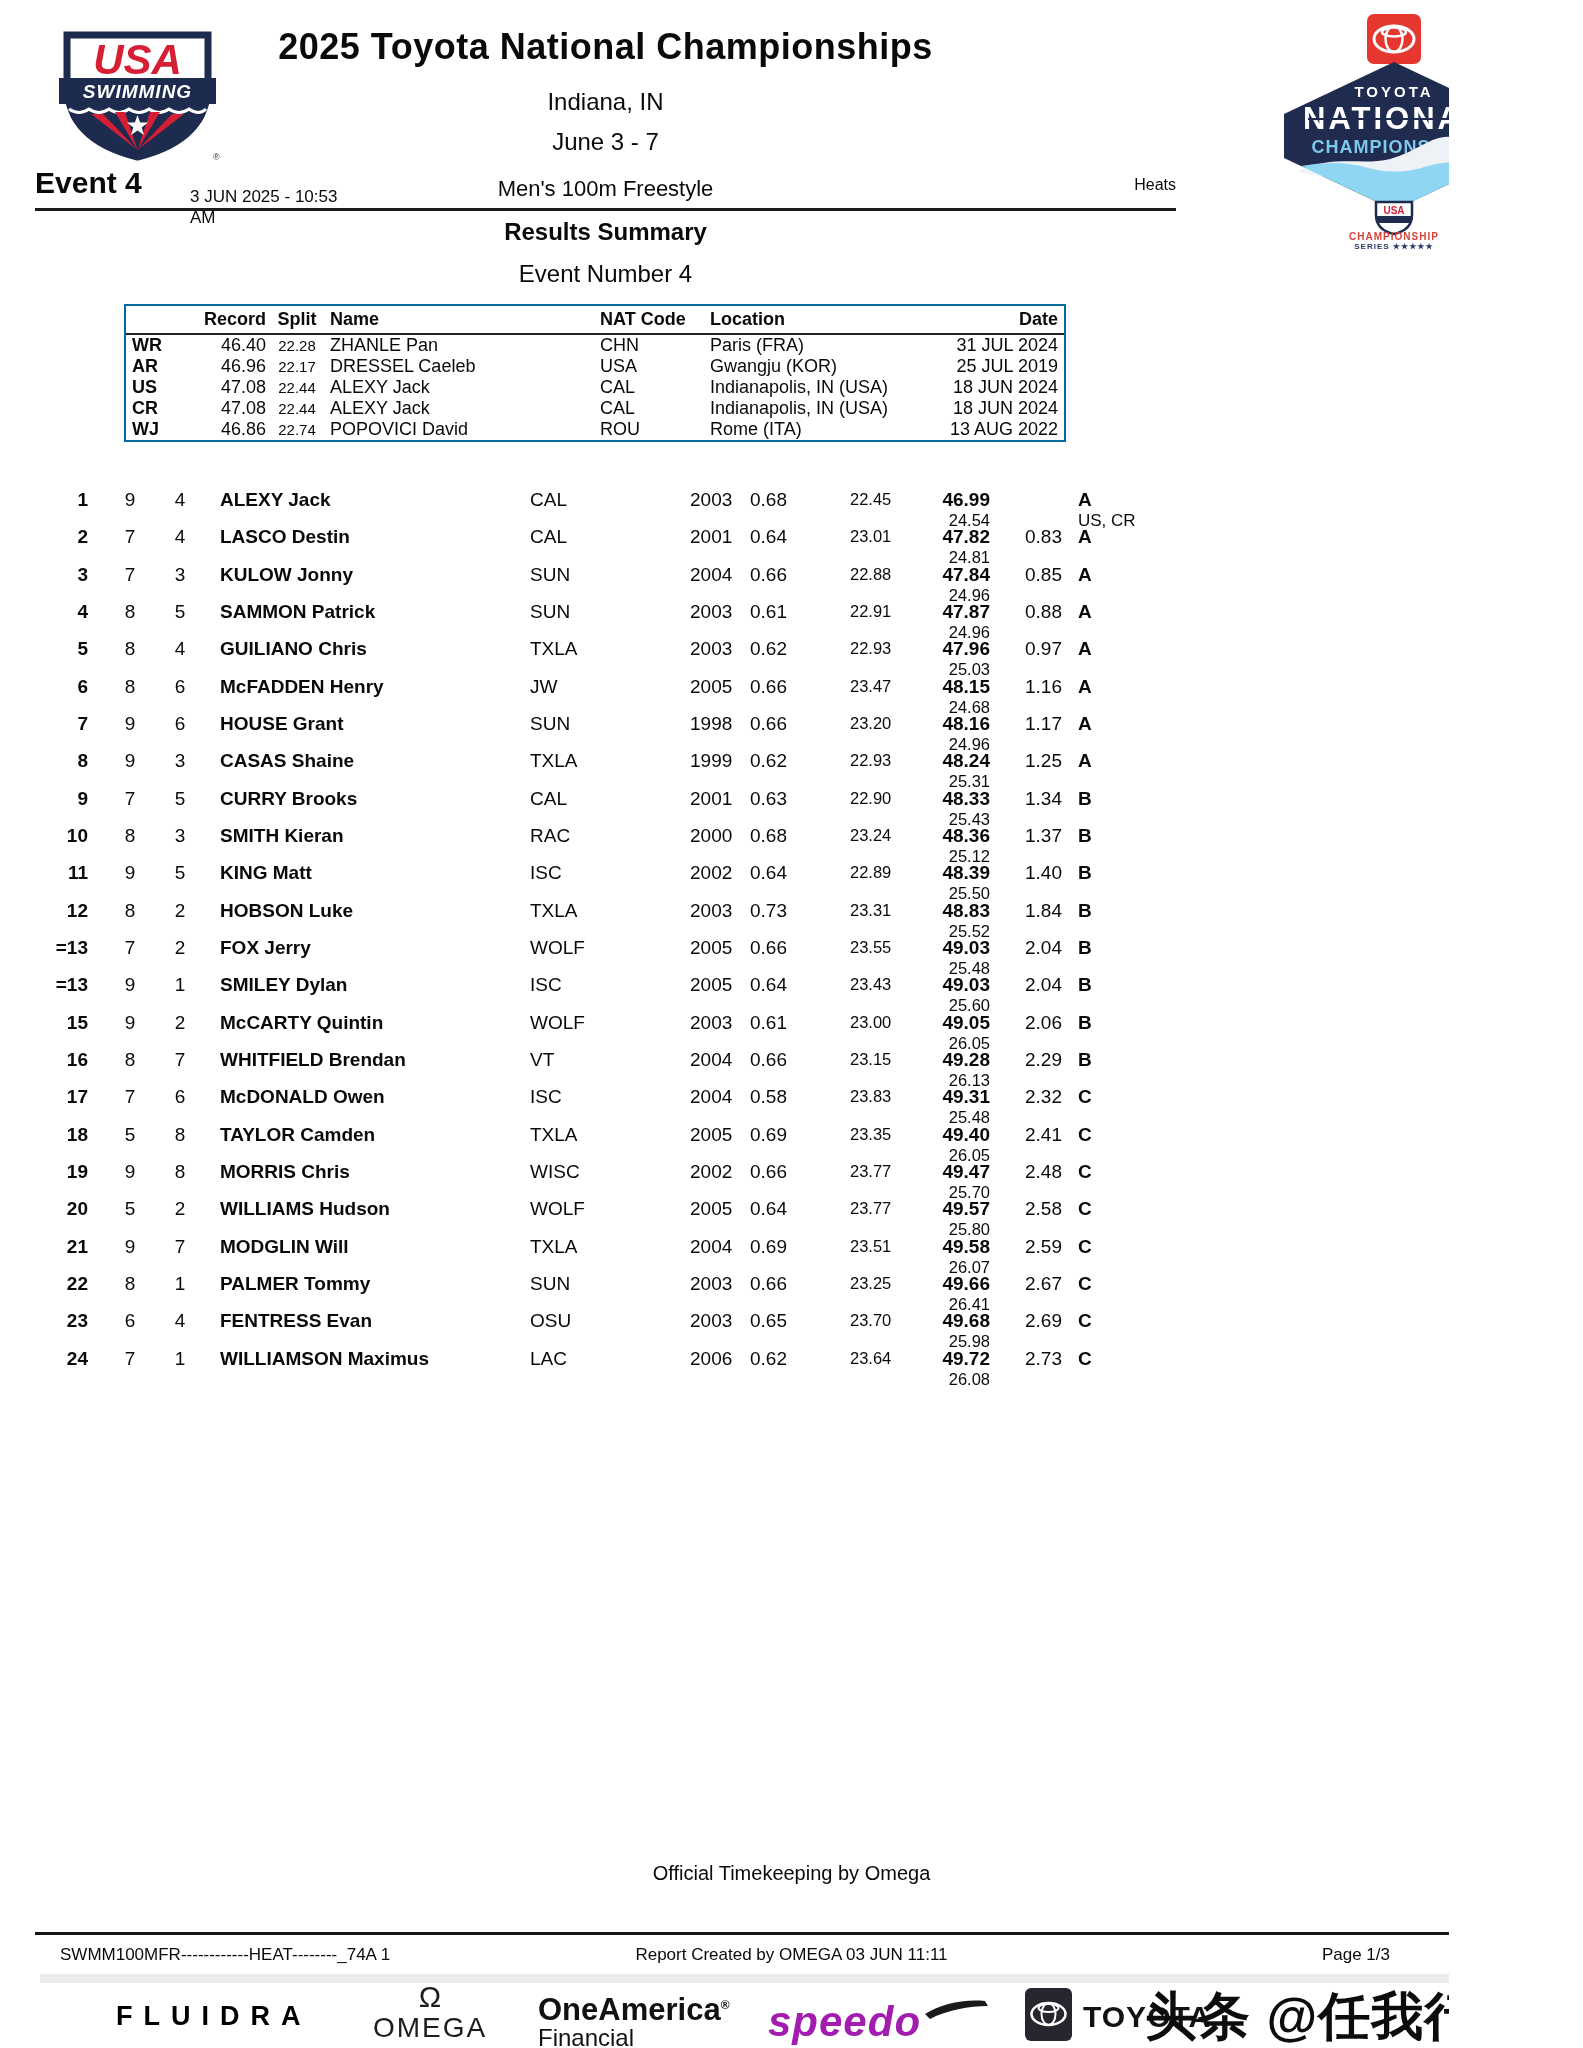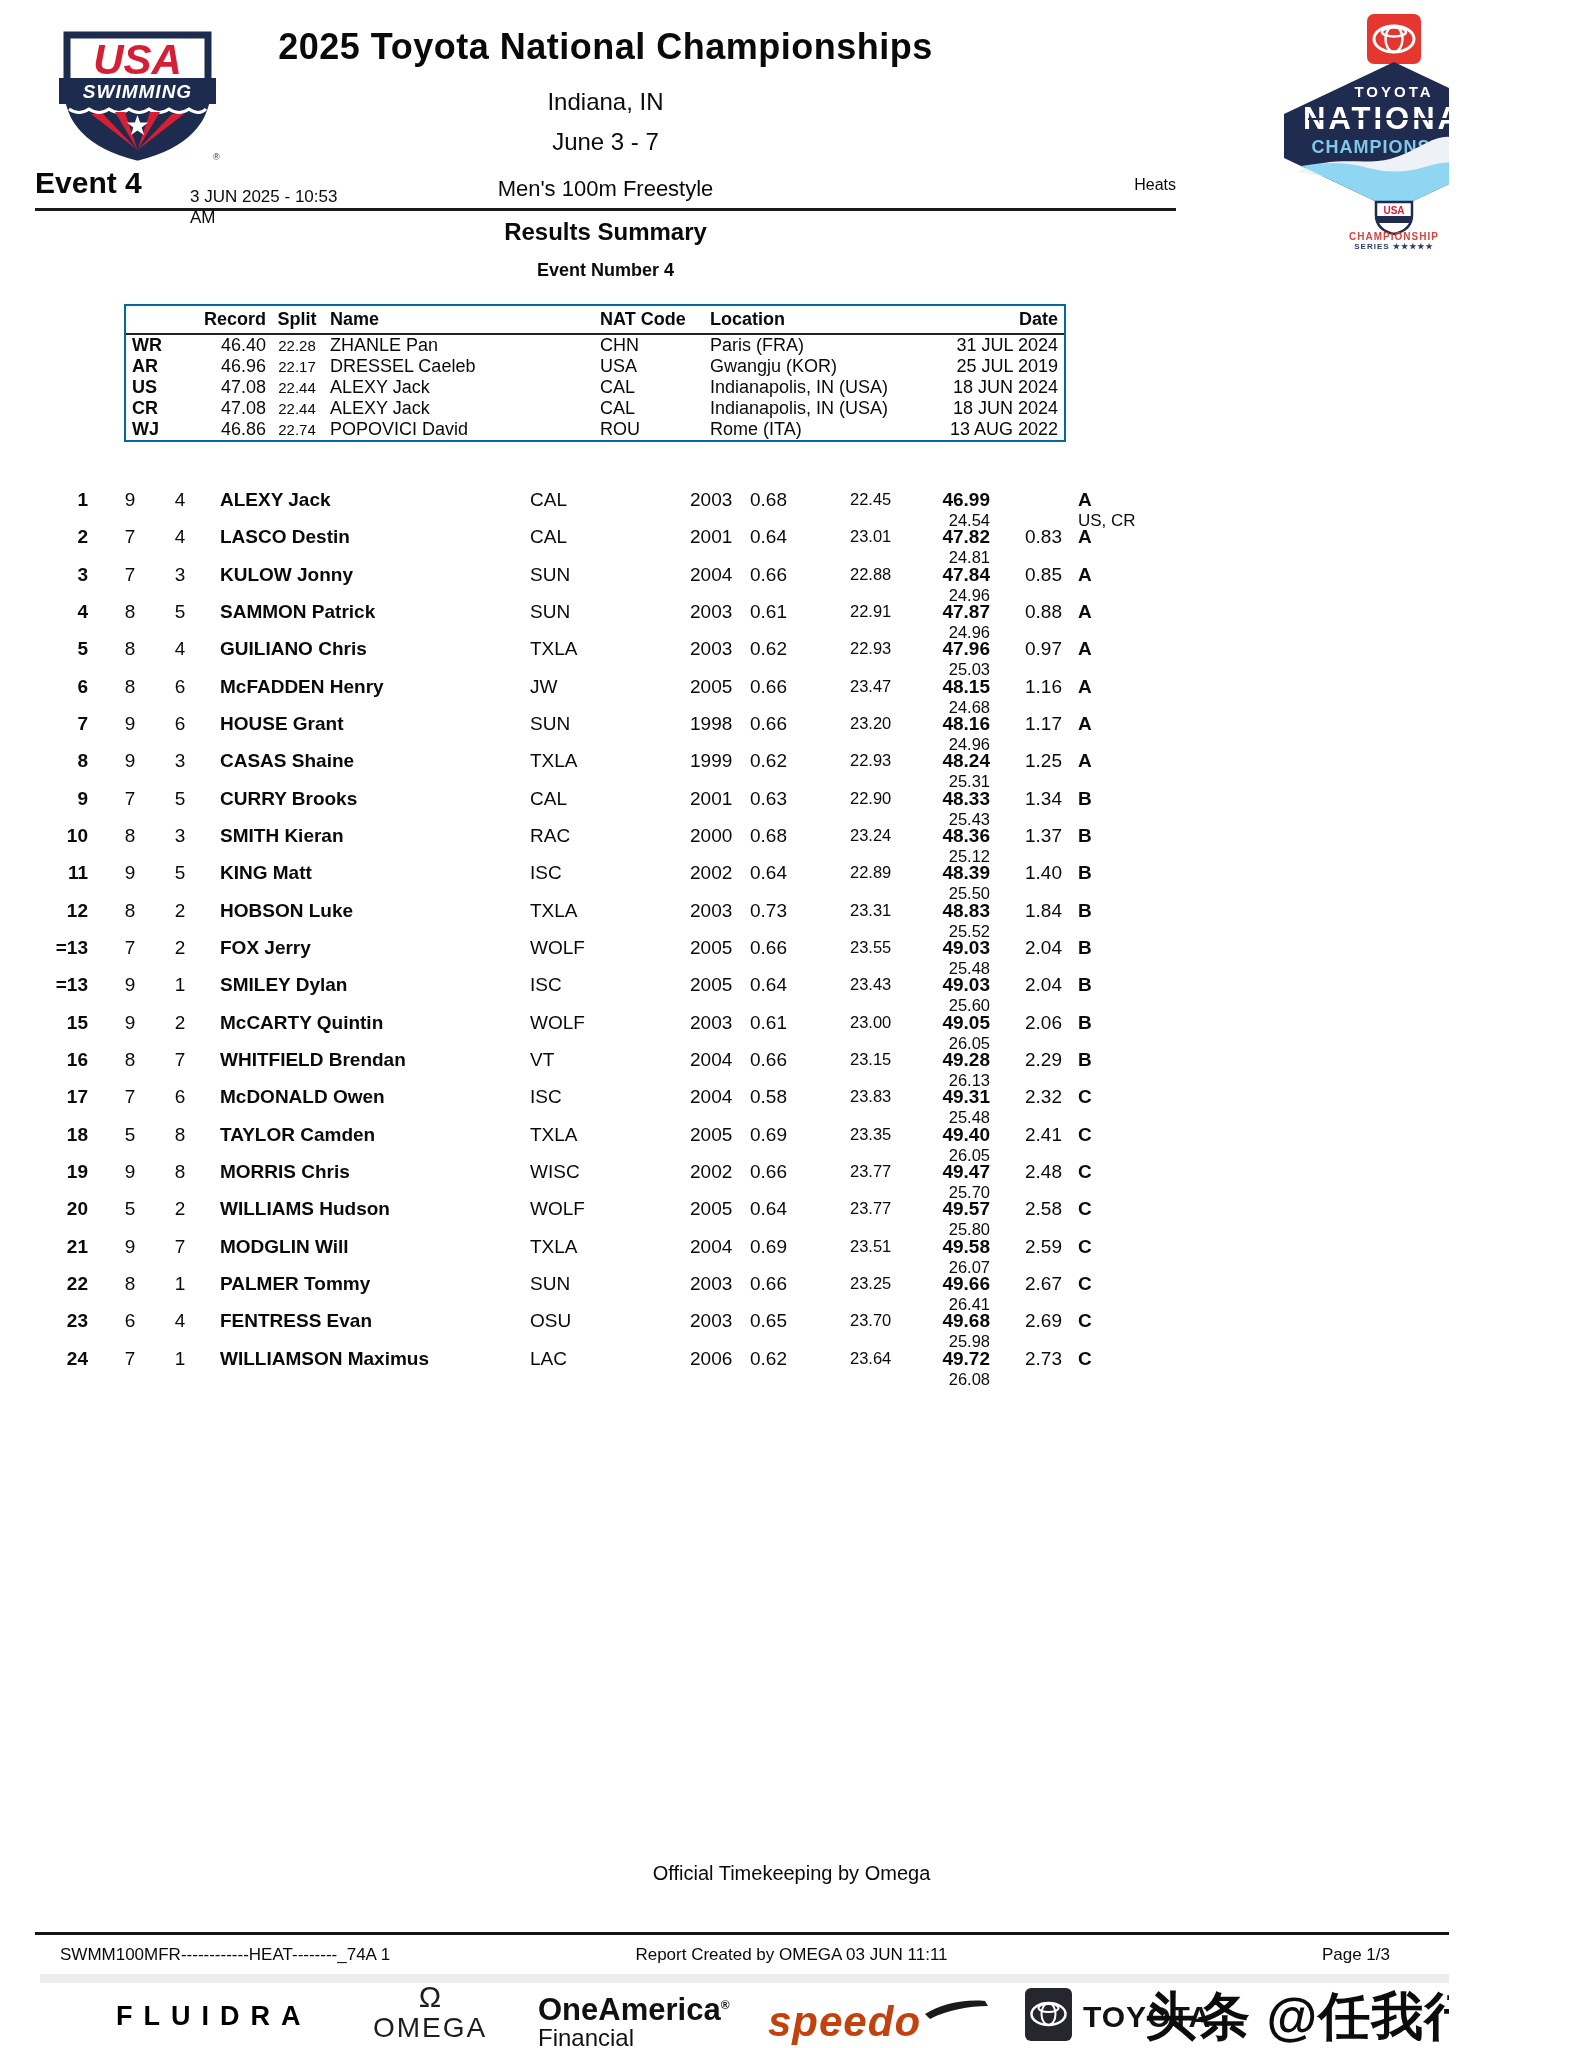--- a/index.html
+++ b/index.html
@@ -13,21 +13,21 @@
   .doc-location{top:88px;font-size:24px;}
   .doc-dates{top:128px;font-size:24px;}
 
   .event-label{left:35px;top:166px;font-size:30px;font-weight:bold;}
   .event-datetime{left:190px;top:162px;width:160px;font-size:17px;line-height:21px;margin-top:24px;}
   .event-name{top:176px;font-size:22px;}
   .event-round{top:176px;right:0;position:absolute;font-size:16px;}
   .rule{left:35px;top:208px;width:1141px;height:3px;background:#1b1b1b;}
 
   .results-summary{top:218px;font-size:24px;font-weight:bold;}
-  .event-number{top:260px;font-size:18px;font-weight:bold;}
+  .event-number{top:260px;font-size:24px;font-weight:normal;}
 
   
   .records{left:124px;top:304px;width:938px;border:2px solid #0369a1;font-size:18px;}
   .rec-head,.rec-row{display:grid;grid-template-columns:70px 64px 62px 272px 110px 230px auto;align-items:baseline;padding:0 6px;}
   .rec-head{height:27px;line-height:27px;border-bottom:2px solid #222;font-weight:bold;}
   .rec-row{height:21px;line-height:21px;}
   .rh-record,.rc.rec{text-align:right;}
   .rh-split,.rc.spl{text-align:center;}
   .rc.spl{font-size:15px;}
   .rc.nm,.rh-name{padding-left:2px;}
@@ -60,21 +60,21 @@
 
   
   .sp-fluidra{left:116px;top:2001px;font-size:27px;font-weight:bold;letter-spacing:11px;color:#000000;}
   .sp-omega{left:371px;top:1983px;width:118px;text-align:center;color:#1d1d1d;}
   .sp-omega .sym{display:block;font-size:30px;line-height:28px;}
   .sp-omega .word{display:block;font-size:28px;letter-spacing:2px;margin-top:1px;}
   .sp-oneamerica{left:538px;top:1990px;color:#111;}
   .sp-oneamerica .l1{font-size:31px;font-weight:bold;line-height:30px;}
   .sp-oneamerica .l1 sup{font-size:12px;}
   .sp-oneamerica .l2{font-size:24px;line-height:26px;}
-  .sp-speedo{left:768px;top:1996px;color:#c2410c;font-size:42px;font-style:italic;font-weight:bold;letter-spacing:1px;}
+  .sp-speedo{left:768px;top:1996px;color:#a21caf;font-size:42px;font-style:italic;font-weight:bold;letter-spacing:1px;}
   .sp-speedo svg{vertical-align:14px;margin-left:4px;}
   .toyota-box{left:1025px;top:1988px;width:47px;height:53px;background:#26262e;border-radius:6px;}
   .sp-toyota{left:1083px;top:2000px;font-size:30px;font-weight:bold;letter-spacing:1px;color:#121212;}
   .watermark{left:1145px;top:1982px;font-size:52px;font-weight:900;color:#0c0c0c;letter-spacing:1px;white-space:nowrap;}
 </style>
 </head>
 <body>
 
 <div class="page">
 

